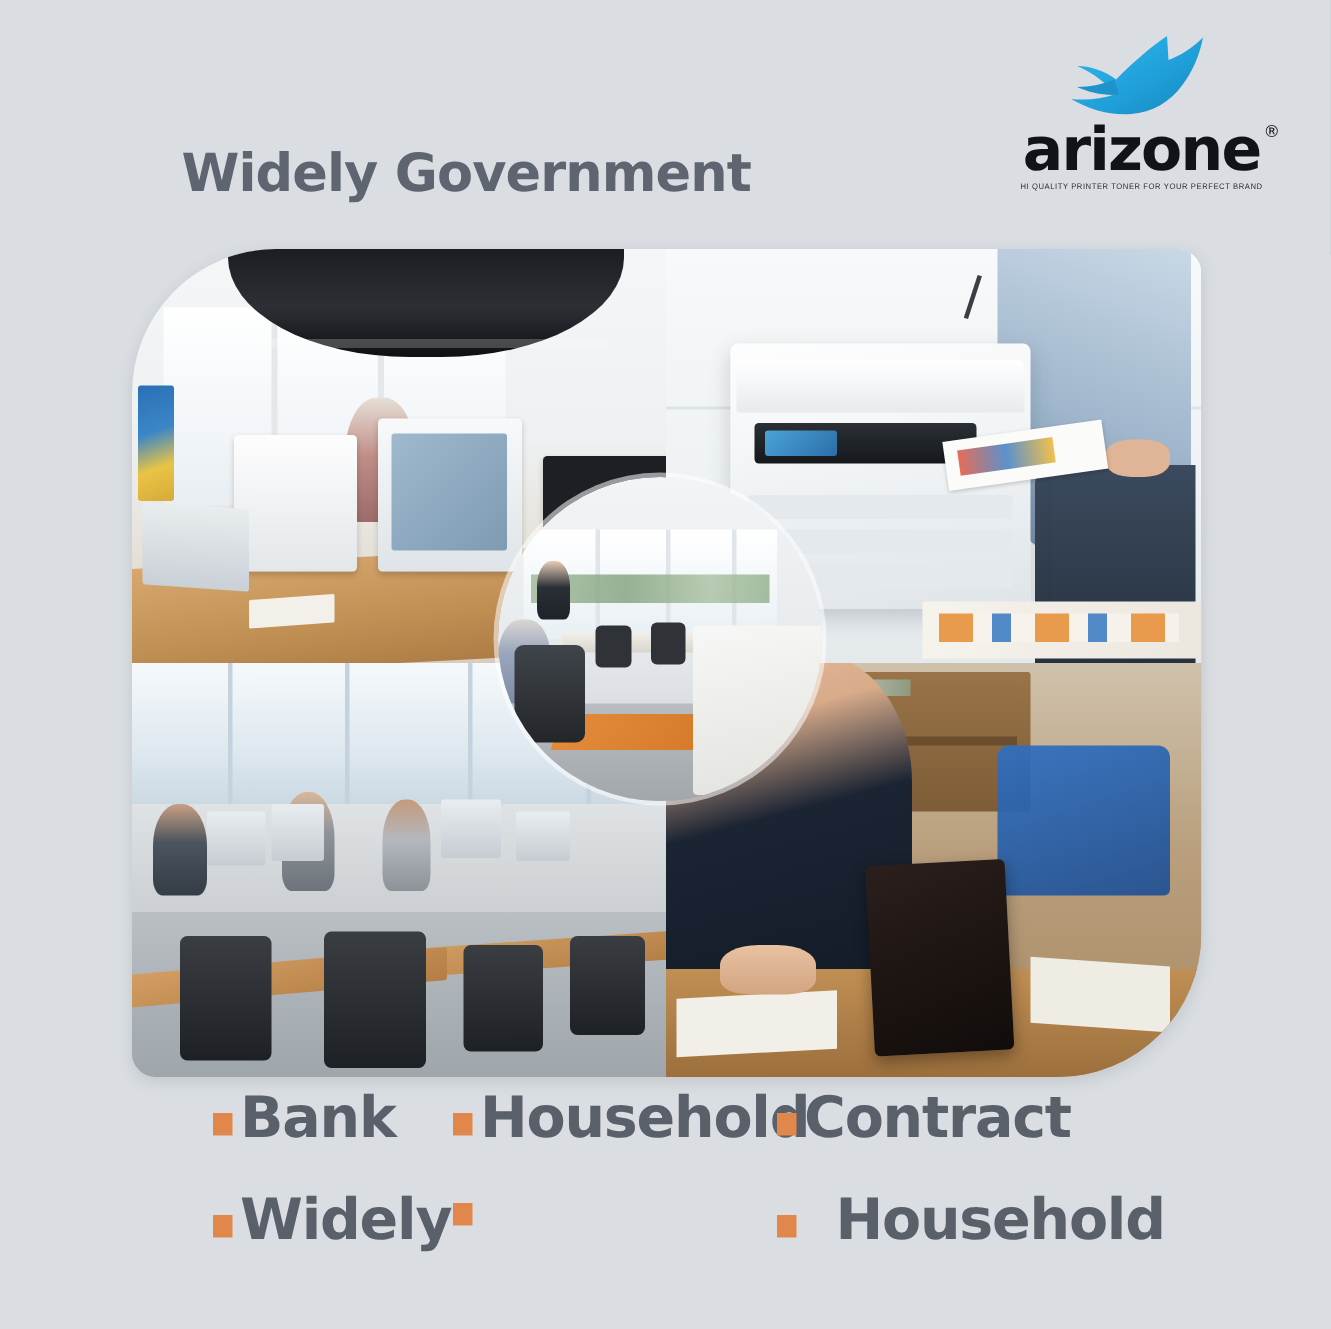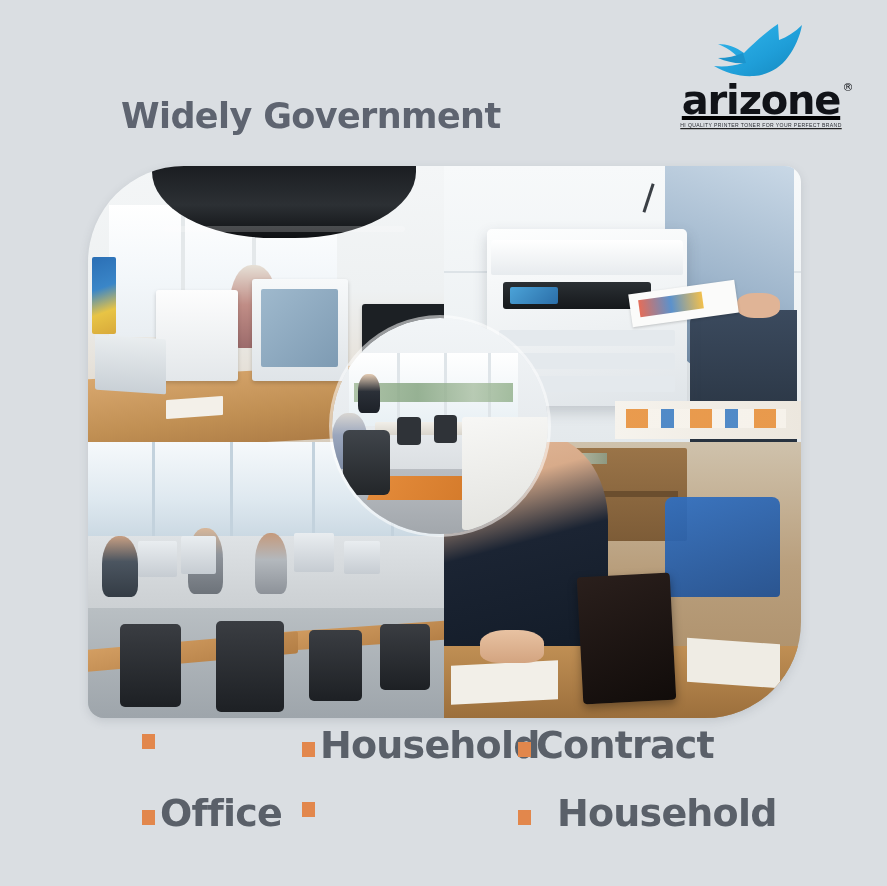--- a/index.html
+++ b/index.html
@@ -8,21 +8,21 @@
     background:#dadee2;
     font-family:"Liberation Sans",sans-serif;
     overflow:hidden;
     position:relative;
   }
 
   
   .logo-block{
     position:absolute; right:46px; top:22px;
     width:160px; height:112px;
-    display:flex; flex-direction:column; align-items:center;text-decoration:underline;
+    display:flex; flex-direction:column; align-items:center;
   }
   .logo-bird{ position:relative; width:130px; height:62px; }
   .logo-bird svg{ display:block; width:130px; height:62px; }
   .logo-word{
     font-family:"DejaVu Sans",sans-serif;
     font-weight:bold;
     font-size:40px;
     letter-spacing:-1.2px;
     color:#111318;
     line-height:1;
@@ -383,35 +383,36 @@
       <div class="ic-printer"></div>
     </div>
   </div>
 </div>
 
 <div class="labels">
 
   <div class="label-row">
     <div class="label-item" style="width:160px">
       <span class="bullet"></span>
+      <span class="label-text">Bank</span>
     </div>
     <div class="label-item" style="width:216px">
       <span class="bullet"></span>
       <span class="label-text">Household</span>
     </div>
     <div class="label-item">
       <span class="bullet"></span>
       <span class="label-text">Contract</span>
     </div>
   </div>
 
   <div class="label-row">
     <div class="label-item" style="width:160px">
       <span class="bullet"></span>
-      <span class="label-text">Office</span>
+      <span class="label-text">Widely</span>
     </div>
     <div class="label-item" style="width:216px">
       <span class="bullet"></span>
     </div>
     <div class="label-item">
       <span class="bullet" style="margin-right:26px"></span>
       <span class="label-text">Household</span>
     </div>
   </div>
 

